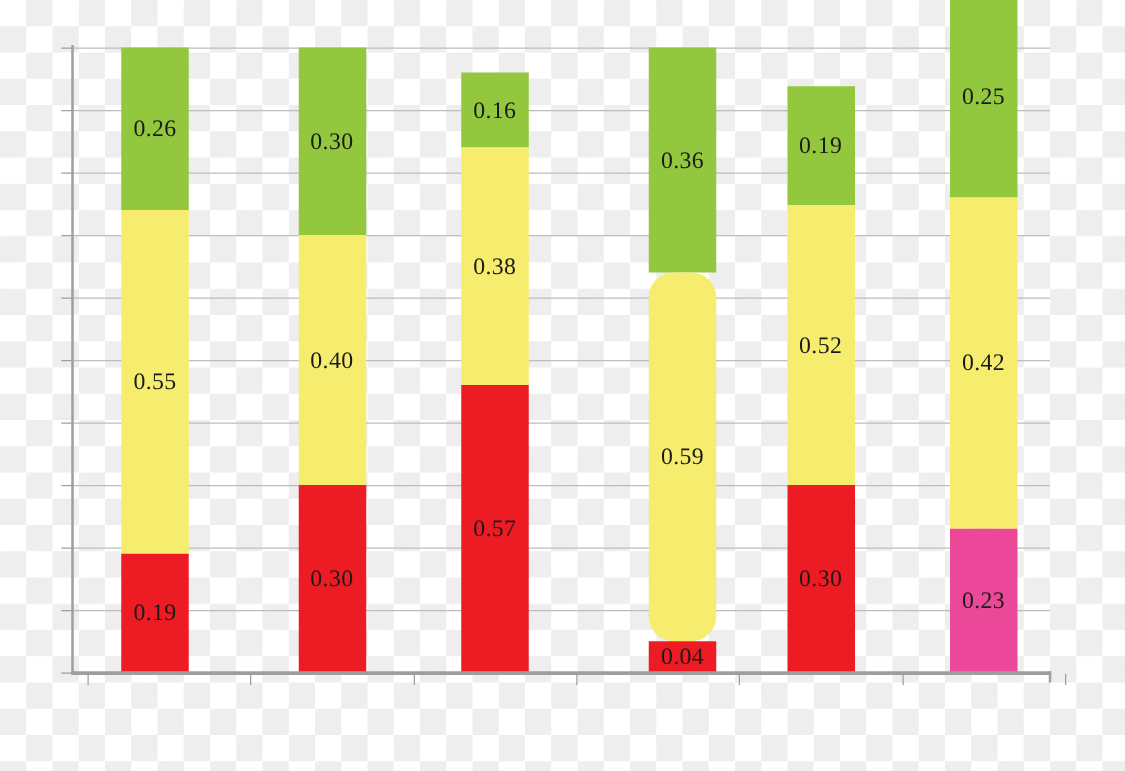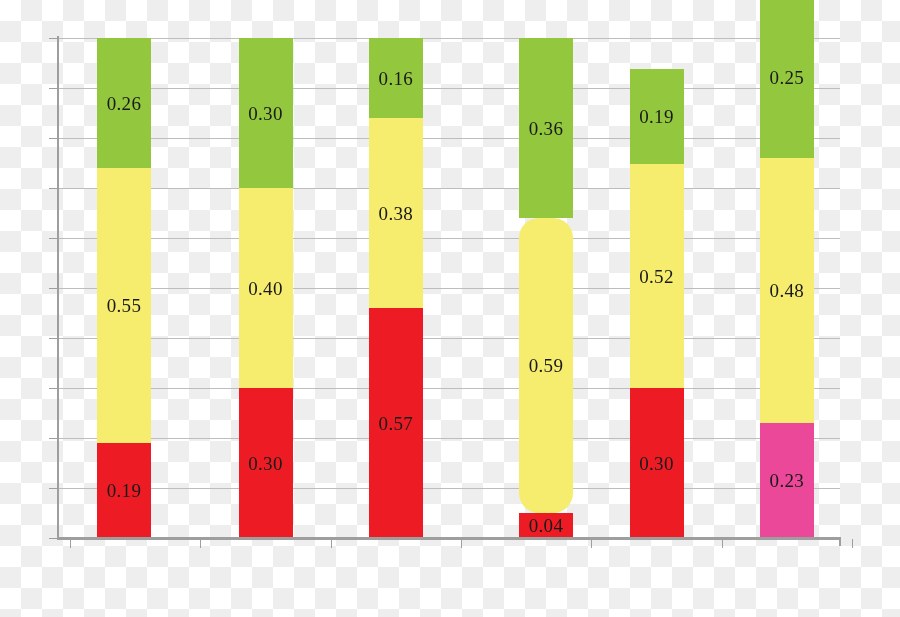--- a/index.html
+++ b/index.html
@@ -144,21 +144,21 @@
             <span class="seg-label">0.30</span>
           </div>
           <div class="seg" style="height: 200px; background: rgb(246, 236, 110); align-items: center;">
             <span class="seg-label">0.40</span>
           </div>
           <div class="seg" style="height: 150px; background: rgb(237, 28, 36);">
             <span class="seg-label">0.30</span>
           </div>
         </div>
         <div class="bar" style="left: 310.833px;">
-          <div class="seg" style="height: 80px; background: rgb(147, 200, 62);">
+          <div class="seg" style="height: 60px; background: rgb(147, 200, 62);">
             <span class="seg-label">0.16</span>
           </div>
           <div class="seg" style="height: 190px; background: rgb(246, 236, 110);">
             <span class="seg-label">0.38</span>
           </div>
           <div class="seg" style="height: 230px; background: rgb(237, 28, 36);">
             <span class="seg-label">0.57</span>
           </div>
         </div>
         <div class="bar" style="left: 461px;">
@@ -181,21 +181,21 @@
           </div>
           <div class="seg" style="height: 150px; background: rgb(237, 28, 36);">
             <span class="seg-label">0.30</span>
           </div>
         </div>
         <div class="bar" style="left: 701.833px;">
           <div class="seg" style="height: 162px; background: rgb(147, 200, 62); font-family: Liberation Serif, serif;">
             <span class="seg-label">0.25</span>
           </div>
           <div class="seg" style="height: 265px; background: rgb(246, 236, 110);">
-            <span class="seg-label">0.48</span>
+            <span class="seg-label">0.42</span>
           </div>
           <div class="seg" style="height: 115px; background: #ec4899;">
             <span class="seg-label">0.23</span>
           </div>
         </div>
       </div>
   </div>
 
   <div class="y-axis"></div>
   <div id="y-ticks">

